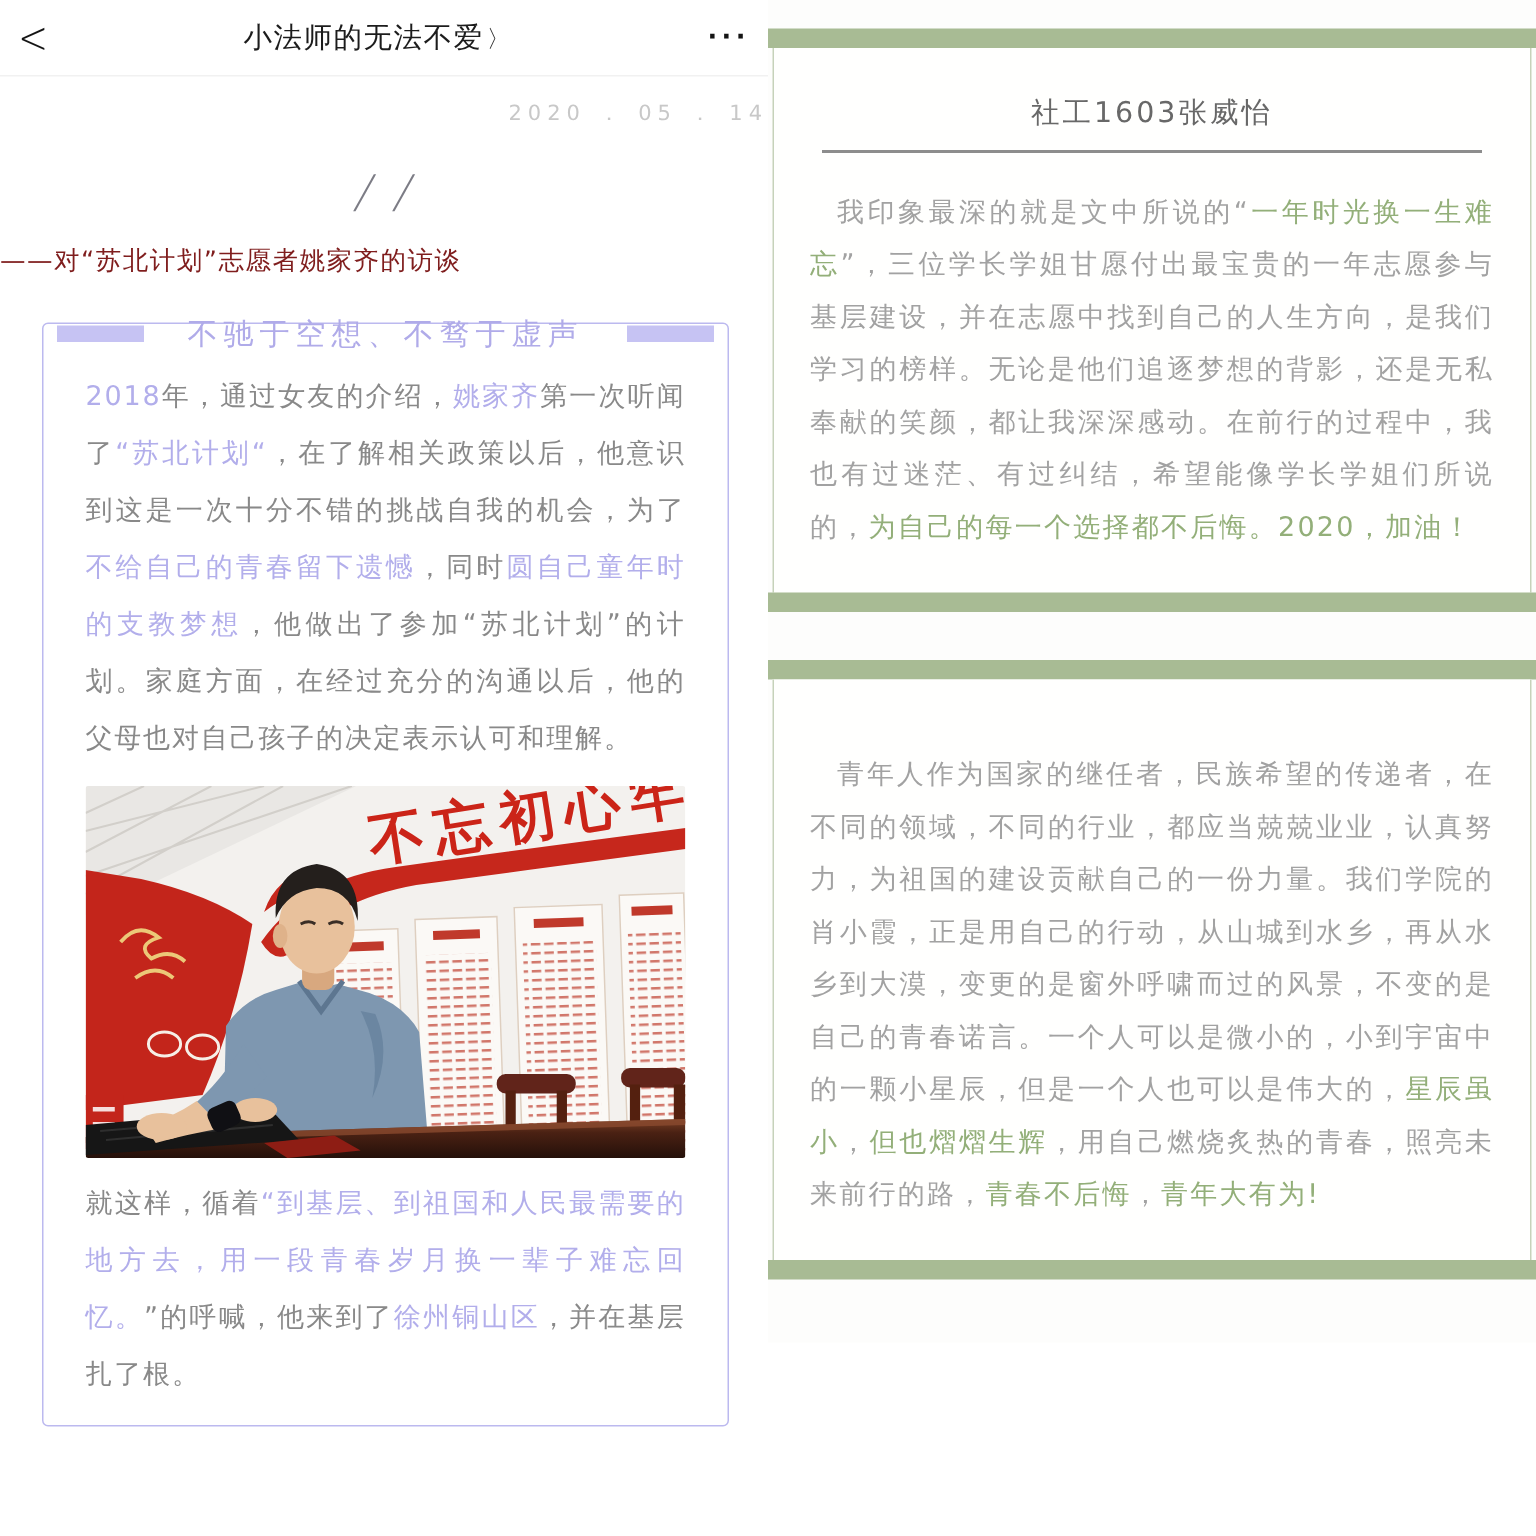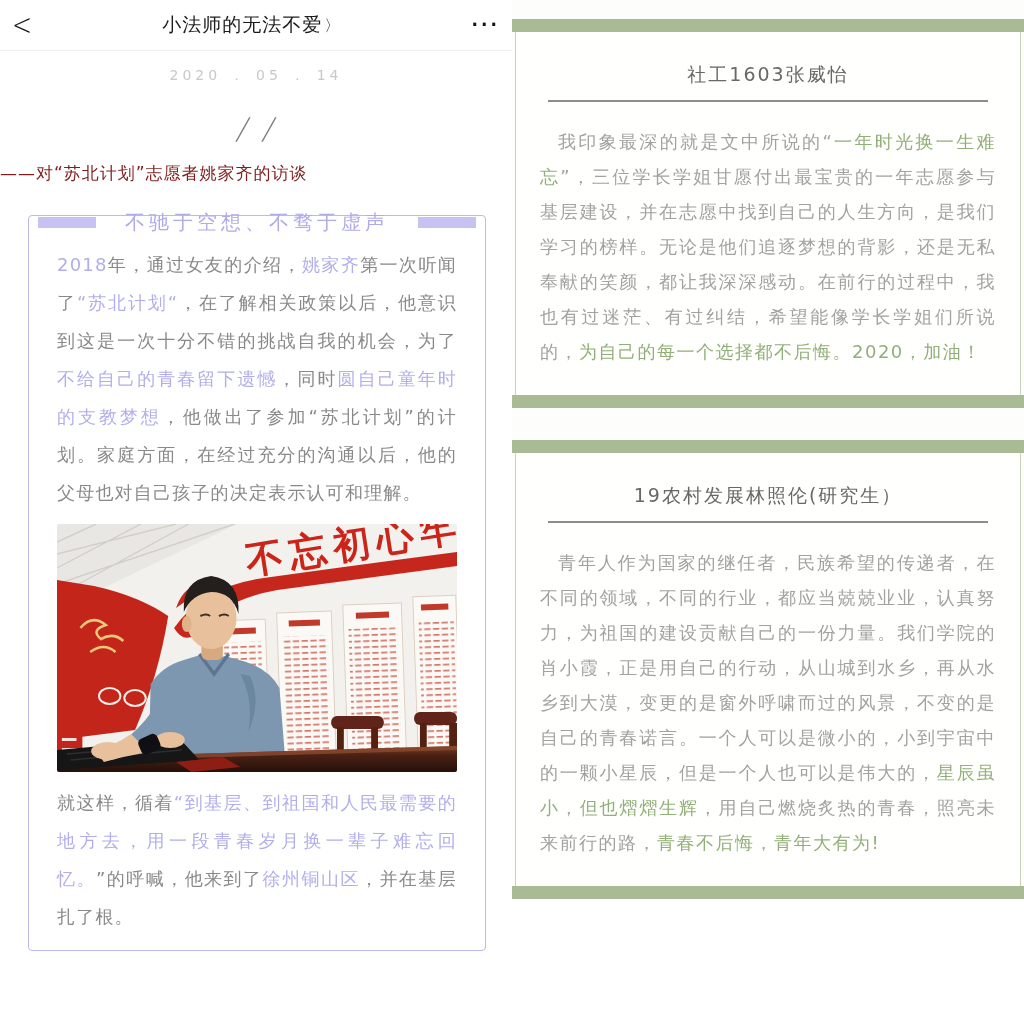--- a/index.html
+++ b/index.html
@@ -9,21 +9,21 @@
     display:flex;
   }
   
   .left-pane{width:512px;height:1024px;background:#ffffff;position:relative;flex:none;}
   .nav{height:50px;display:flex;align-items:center;justify-content:space-between;
        padding:0 12px;border-bottom:1px solid #f1f1f1;}
   .nav-back{font-size:24px;color:#141414;font-weight:300;transform:scaleY(1.25);cursor:pointer;}
   .nav-center{font-size:19px;color:#1c1c1c;letter-spacing:1px;}
   .nav-center .chev{font-size:16px;color:#333;margin-left:2px;}
   .nav-menu{font-size:17px;color:#141414;letter-spacing:3px;font-weight:bold;cursor:pointer;}
-  .date-line{margin-top:16px;text-align:center;color:#c8c8c8;font-size:14px;letter-spacing:4px;}
+  .date-line{margin-top:16px;text-align:right;color:#c8c8c8;font-size:14px;letter-spacing:4px;}
   .title-row{margin-top:26px;display:flex;justify-content:center;align-items:center;gap:16px;}
   .title-slash{font-size:30px;color:#7c7c85;transform:skewX(-14deg);font-weight:300;}
   .article-title{font-size:22px;color:#a9a4e8;letter-spacing:6px;font-style:italic;}
   .article-subtitle{margin-top:16px;text-align:left;color:#7f1d1d;font-size:17px;letter-spacing:1px;}
   .pbox{margin:30px 26px 0 28px;border:1px solid #bcb9ef;border-radius:4px;
         padding:0 28px 14px 28px;position:relative;background:#fff;}
   .pbox-header{display:flex;align-items:center;justify-content:center;gap:29px;margin-top:-7px;}
   .pbar{width:58px;height:11px;background:#c6c3f3;flex:none;}
   .pbox-title{font-size:20px;color:#b0abe9;letter-spacing:4px;white-space:nowrap;}
   .para{color:#898989;font-size:18px;line-height:38px;letter-spacing:1.2px;
@@ -186,21 +186,18 @@
         <span class="gtitle">社工1603张威怡</span>
       </div>
       <div class="gpara"><span>我印象最深的就是文中所说的“</span><span class="seg-green">一年时光换一生难忘</span><span>”，三位学长学姐甘愿付出最宝贵的一年志愿参与基层建设，并在志愿中找到自己的人生方向，是我们学习的榜样。无论是他们追逐梦想的背影，还是无私奉献的笑颜，都让我深深感动。在前行的过程中，我也有过迷茫、有过纠结，希望能像学长学姐们所说的，</span><span class="seg-green">为自己的每一个选择都不后悔。2020，加油！</span></div>
     </div>
     <div class="gbar"></div>
   </div>
 
   <div class="gcard">
     <div class="gbar"></div>
     <div class="gbody">
-      <div class="gtitle-wrap">
-        <span class="gtitle">19农村发展林照伦(研究生）</span>
-      </div>
       <div class="gpara"><span>青年人作为国家的继任者，民族希望的传递者，在不同的领域，不同的行业，都应当兢兢业业，认真努力，为祖国的建设贡献自己的一份力量。我们学院的肖小霞，正是用自己的行动，从山城到水乡，再从水乡到大漠，变更的是窗外呼啸而过的风景，不变的是自己的青春诺言。一个人可以是微小的，小到宇宙中的一颗小星辰，但是一个人也可以是伟大的，</span><span class="seg-green">星辰虽小</span><span>，</span><span class="seg-green">但也熠熠生辉</span><span>，用自己燃烧炙热的青春，照亮未来前行的路，</span><span class="seg-green">青春不后悔</span><span>，</span><span class="seg-green">青年大有为!</span></div>
     </div>
     <div class="gbar"></div>
   </div>
 
 </div>
 
 </body></html>

